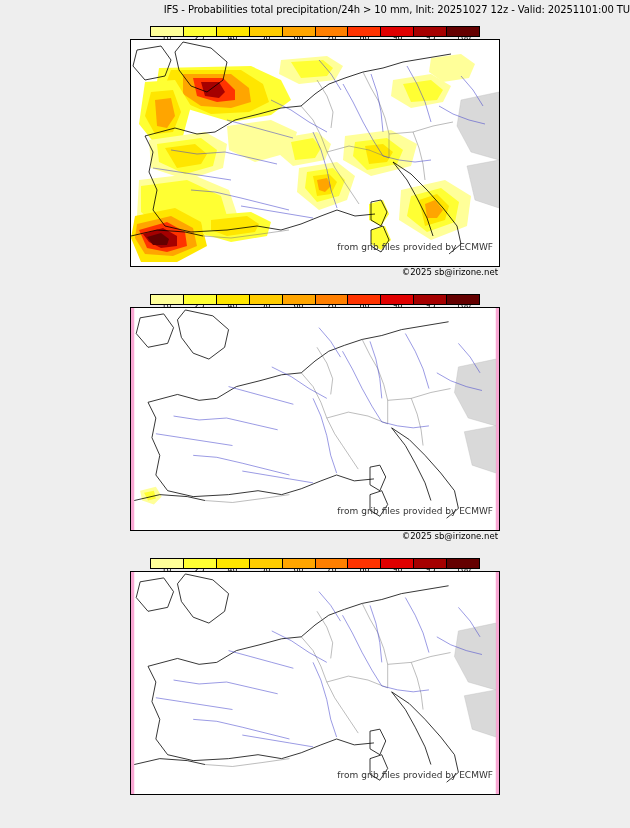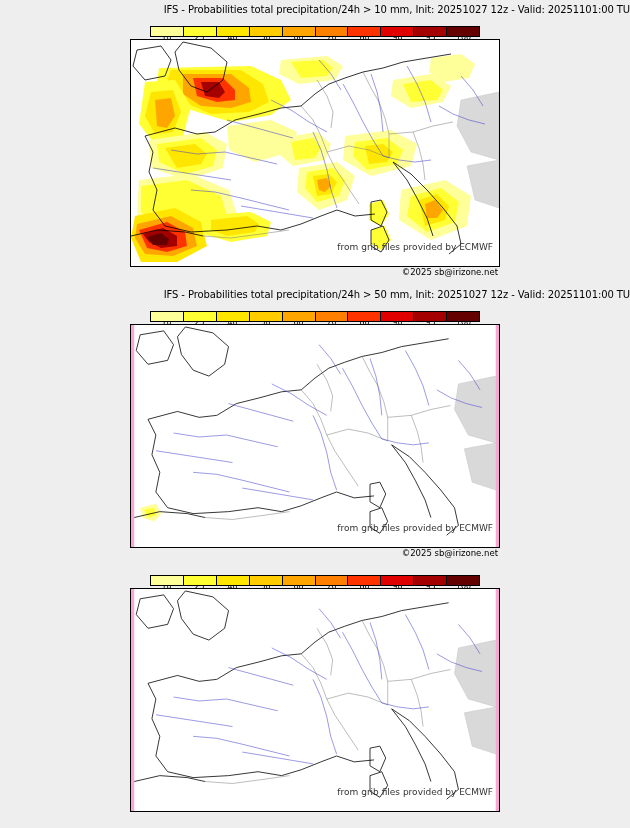--- a/index.html
+++ b/index.html
@@ -225,21 +225,20 @@
       </g>
     </svg>
     <div class="ecmwf">from grib files provided by ECMWF</div>
   </div>
   <div class="panel-foot">
     <div style="position:absolute;right:132px;top:0;font-size:8.5px;">©2025 sb@irizone.net</div>
   </div>
 </div>
 
 <div class="panel">
-  <div class="panel-title">IFS - Probabilities total precipitation/24h &gt; 50 mm, Init: 20251027 12z - Valid: 20251101:00 TU</div>
   <div class="legend">
     <div class="legend-labels">
       <span style="left:16.5px">10</span>
       <span style="left:49.5px">25</span>
       <span style="left:82.5px">40</span>
       <span style="left:115.5px">50</span>
       <span style="left:148.5px">60</span>
       <span style="left:181.5px">70</span>
       <span style="left:214.5px">80</span>
       <span style="left:247.5px">90</span>

